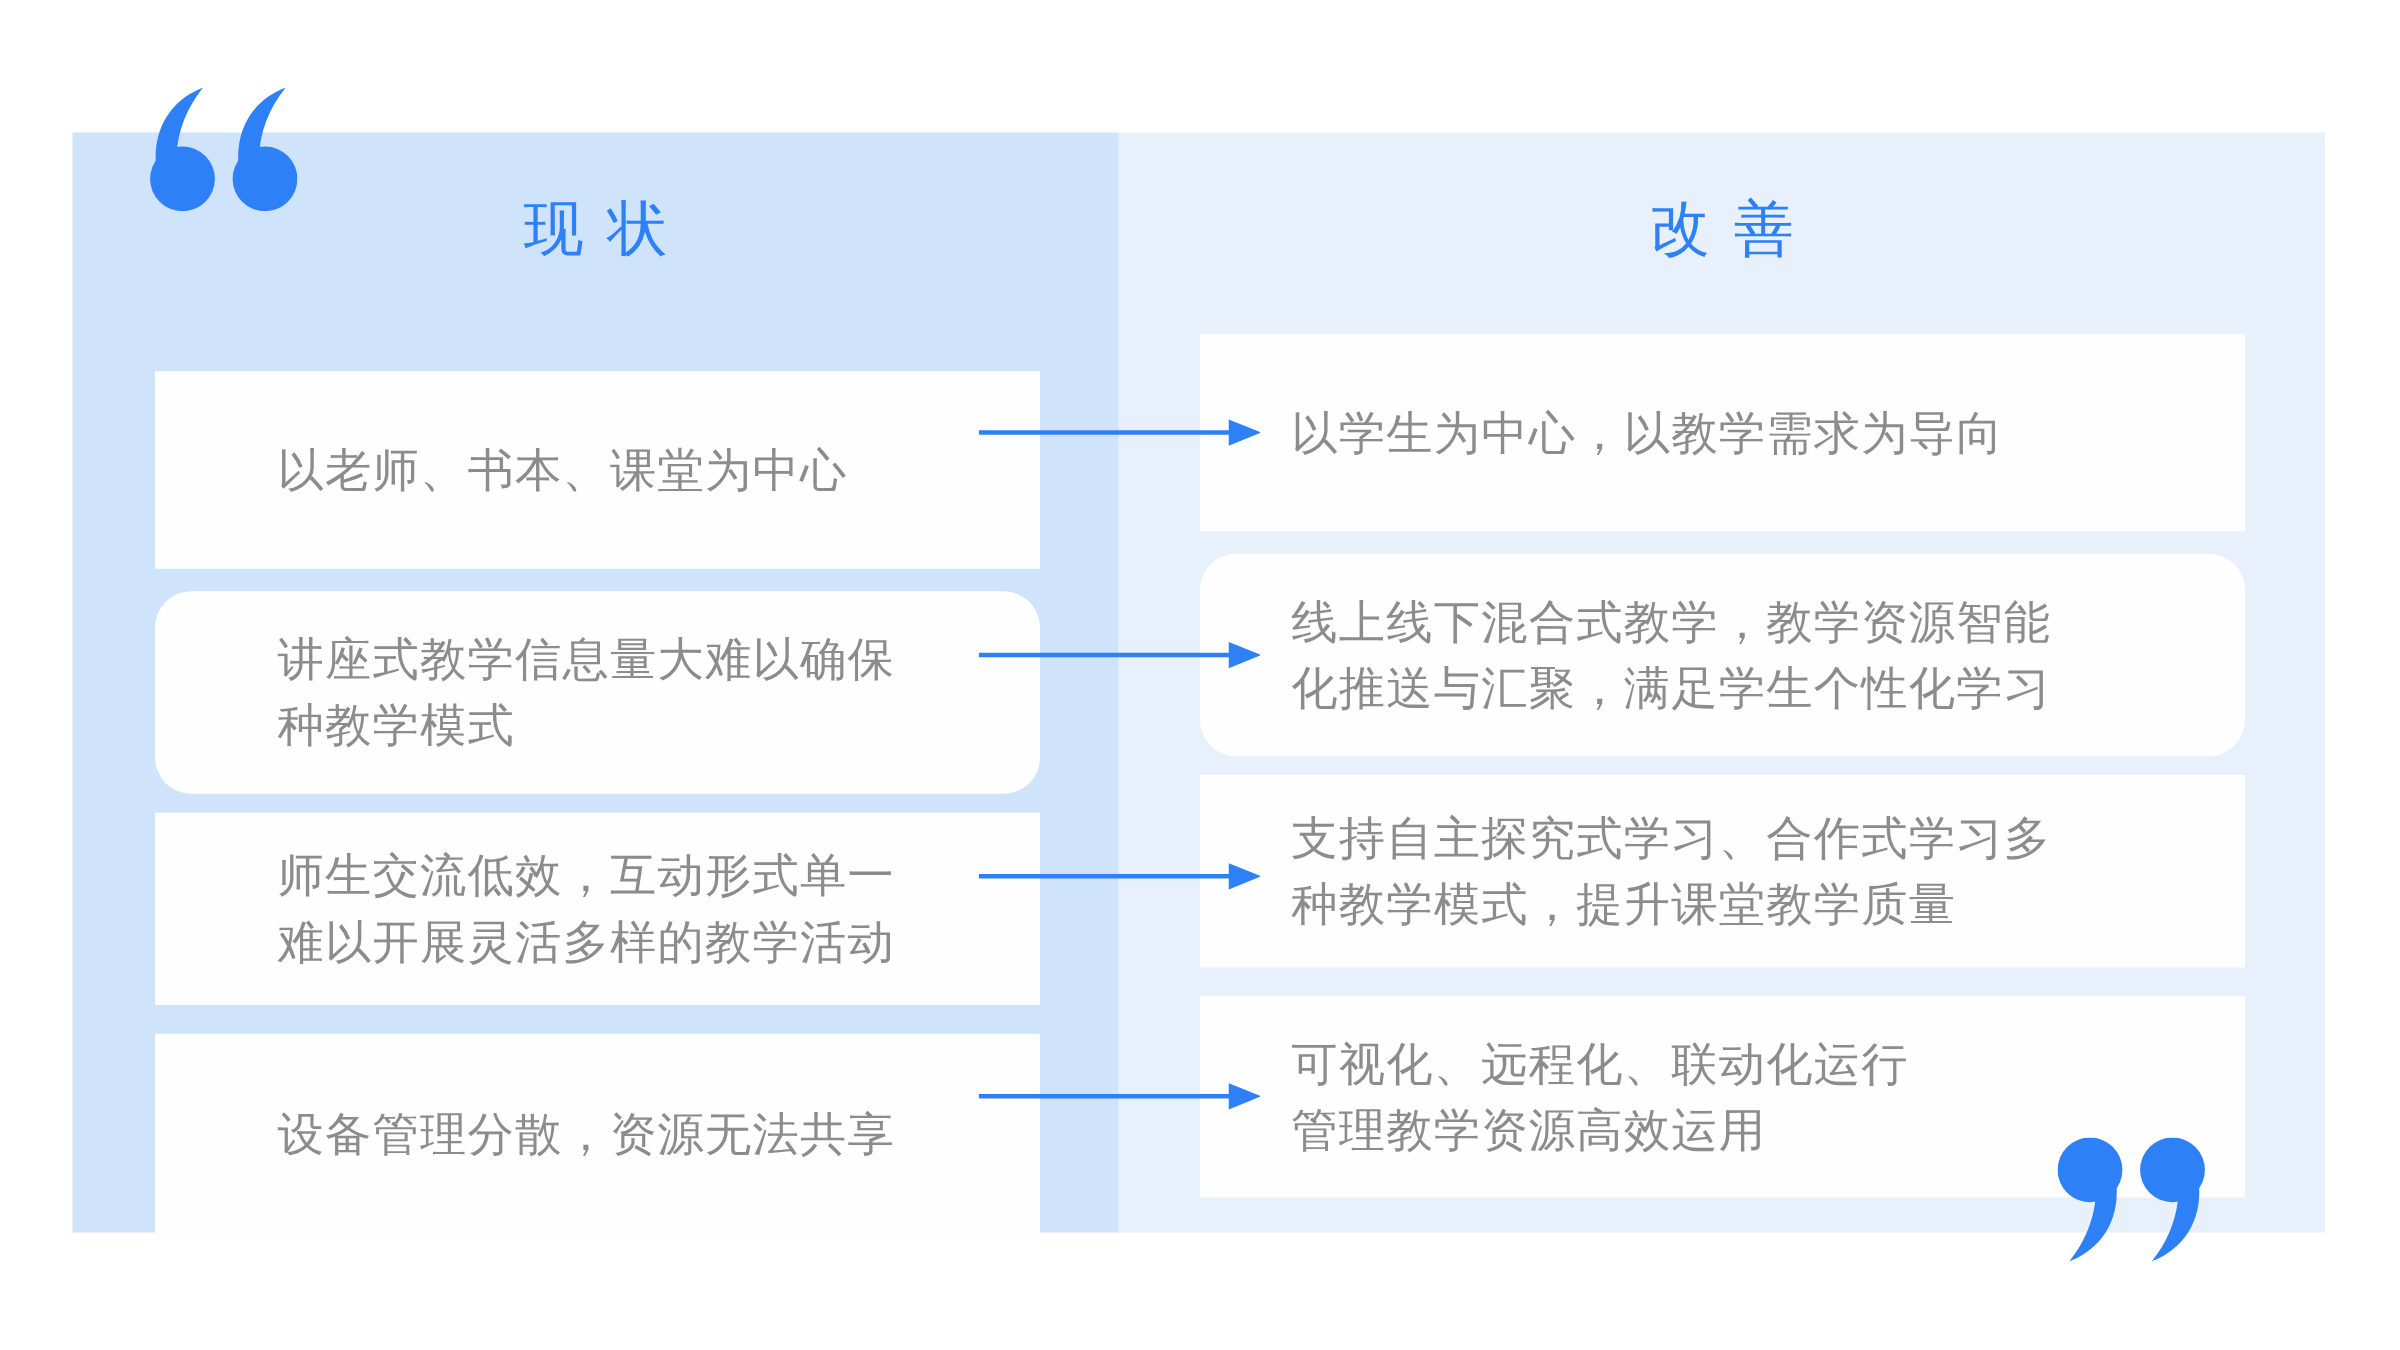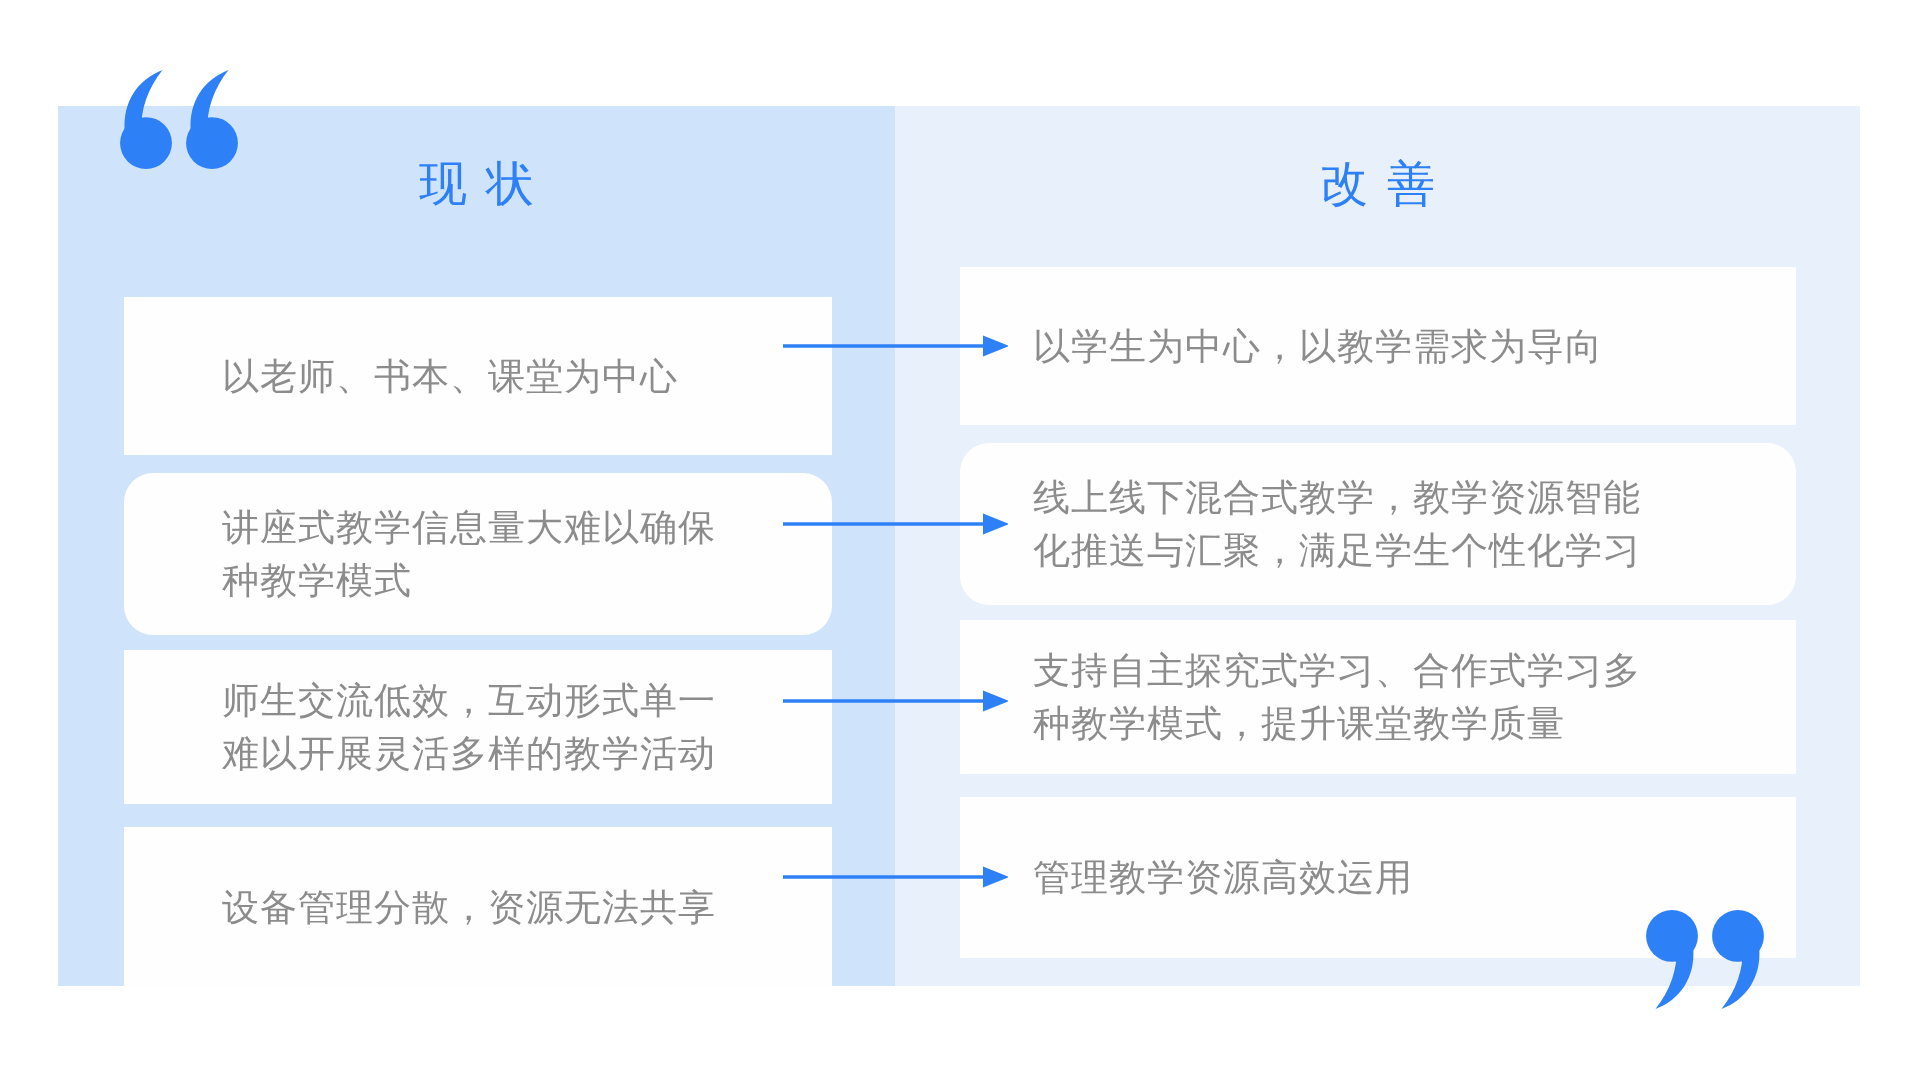--- a/index.html
+++ b/index.html
@@ -94,20 +94,21 @@
   </div>
   <div class="box right r2">
     <span class="line">线上线下混合式教学，教学资源智能</span>
     <span class="line">化推送与汇聚，满足学生个性化学习</span>
   </div>
   <div class="box right r3">
     <span class="line">支持自主探究式学习、合作式学习多</span>
     <span class="line">种教学模式，提升课堂教学质量</span>
   </div>
   <div class="box right r4">
+    <span class="line">可视化、远程化、联动化运行</span>
     <span class="line">管理教学资源高效运用</span>
   </div>
 
   <div class="arrow a1">
     <svg viewBox="0 0 225 24" xmlns="http://www.w3.org/2000/svg">
       <line x1="0" y1="12" x2="202" y2="12" stroke="#2E80F7" stroke-width="3.5"></line>
       <polygon points="200,1.5 226,12 200,22.5" fill="#2E80F7"></polygon>
     </svg>
   </div>
   <div class="arrow a2">

